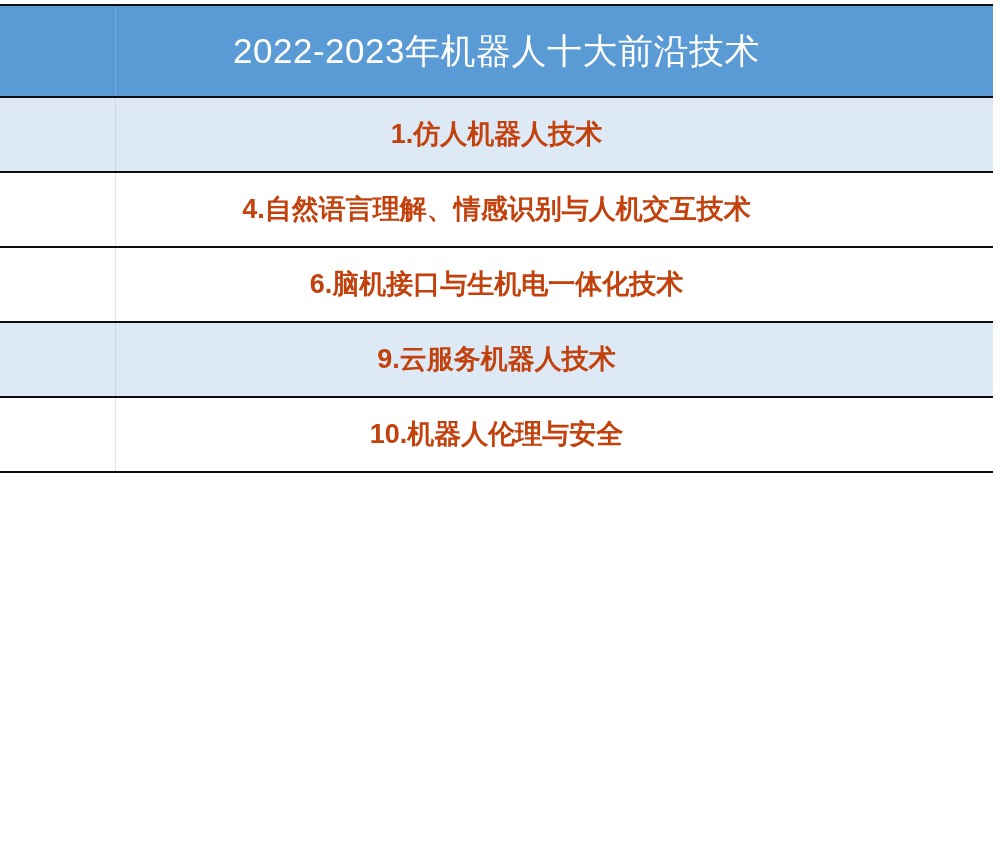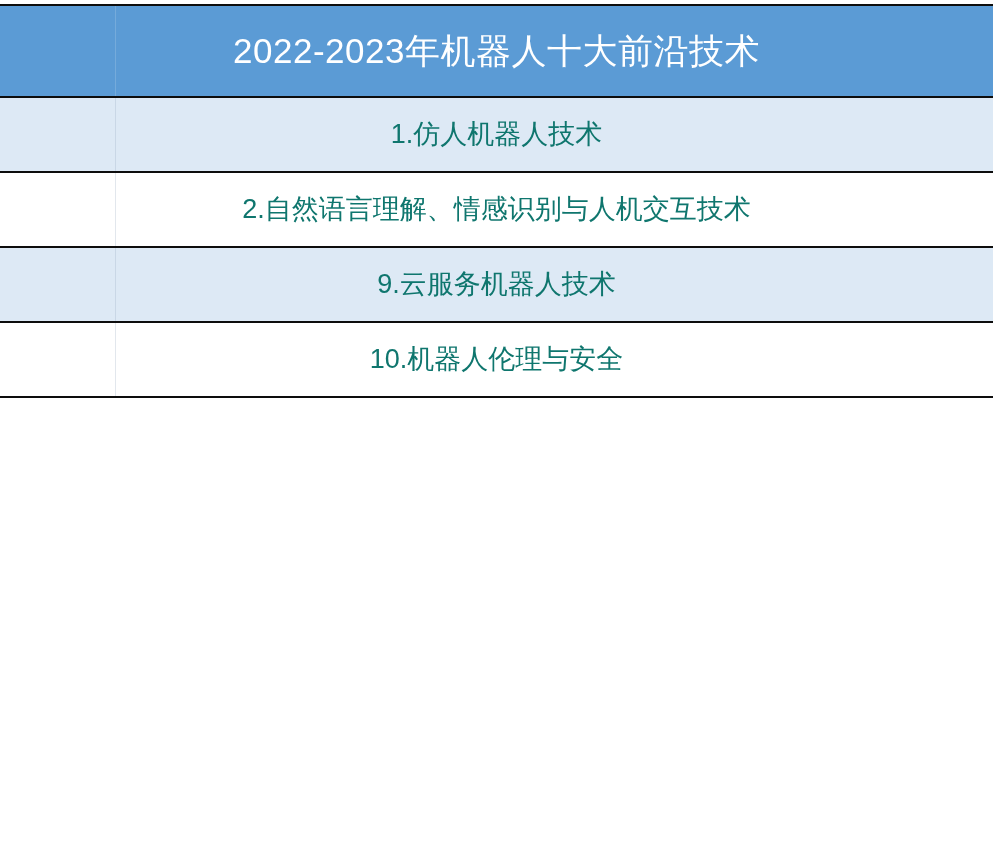--- a/index.html
+++ b/index.html
@@ -75,45 +75,49 @@
 
   .row-shaded td {
     background: #dde9f5;
   }
 
   .row-plain td {
     background: #ffffff;
   }
 
   .row-label {
-    color: #0f766e;
+    color: #c2410c;
     font-size: 27px;
     line-height: 1.2;
     white-space: nowrap;
+    font-weight: bold;
   }
 </style>
 </head>
 <body>
 
 <div class="table-wrap">
   <table class="tech-table">
     <thead>
       <tr class="header-row">
         <td>
           <span class="header-title">2022-2023年机器人十大前沿技术</span>
         </td>
       </tr>
     </thead>
     <tbody id="table-body">
 
     <tr class="row-shaded">
           <td><span class="row-label">1.仿人机器人技术</span></td>
         </tr>
         <tr class="row-plain">
-          <td><span class="row-label">2.自然语言理解、情感识别与人机交互技术</span></td>
+          <td><span class="row-label">4.自然语言理解、情感识别与人机交互技术</span></td>
+        </tr>
+        <tr class="row-plain">
+          <td><span class="row-label">6.脑机接口与生机电一体化技术</span></td>
         </tr>
         <tr class="row-shaded">
           <td><span class="row-label">9.云服务机器人技术</span></td>
         </tr>
         <tr class="row-plain">
           <td><span class="row-label">10.机器人伦理与安全</span></td>
         </tr>
       </tbody>
   </table>
 </div>

